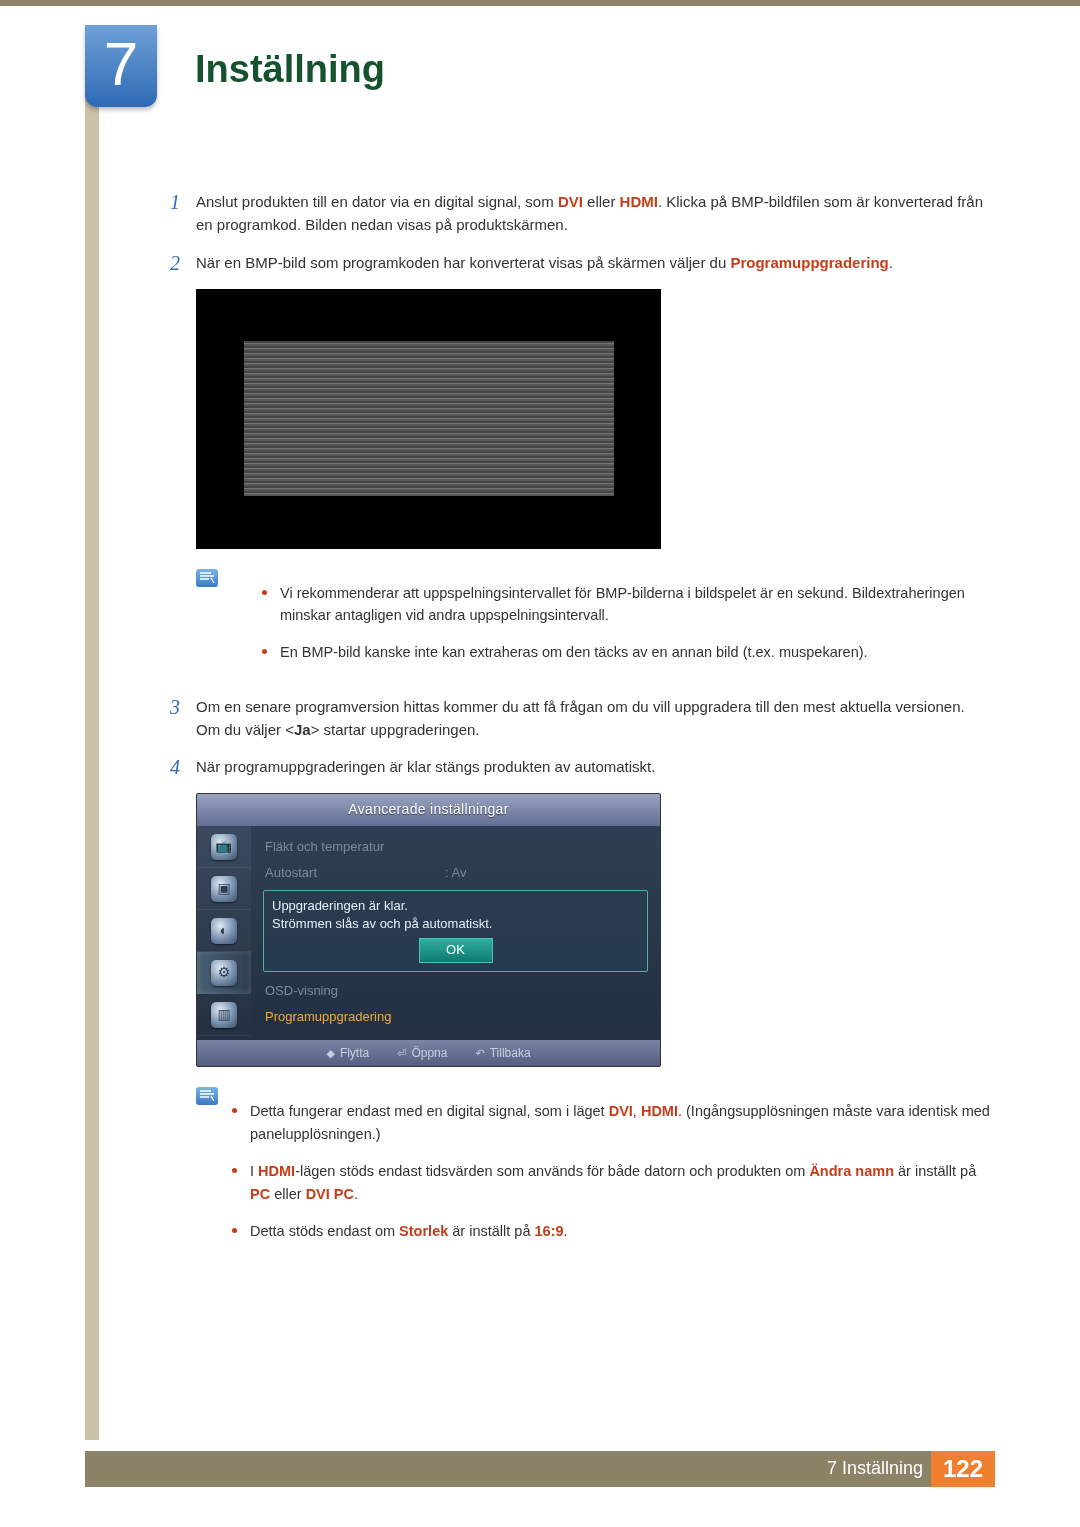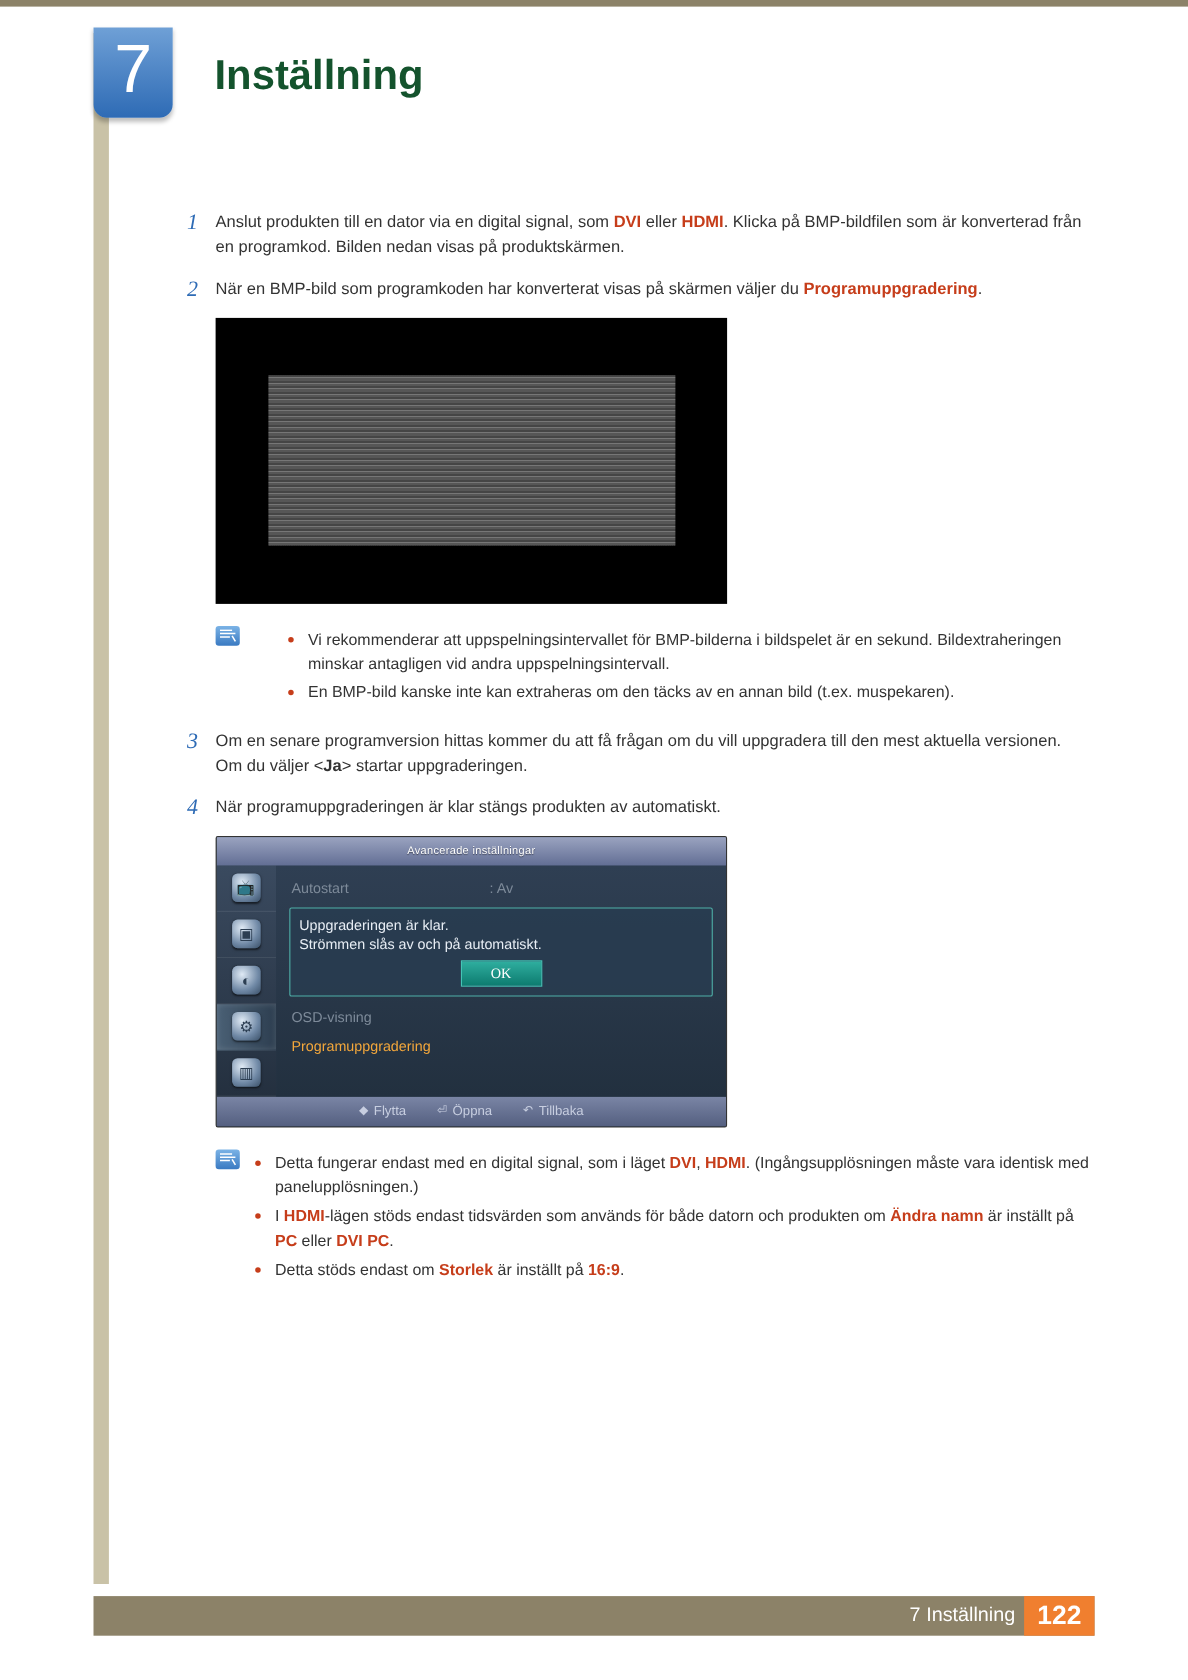--- a/index.html
+++ b/index.html
@@ -54,50 +54,50 @@
   }
 
   .note-block { display: flex; margin: 0 0 16px 26px; }
   .note-icon {
     width: 22px; height: 18px; flex: 0 0 22px; margin-right: 14px; margin-top:2px;
     background: linear-gradient(#7bb3e6,#3a7ac2); border-radius: 3px; position: relative;
   }
   .note-icon svg { position:absolute; left:3px; top:3px; }
   .note-body { flex: 1; font-size: 14.5px; }
   .sub-ul { margin-left: 30px; }
-  .sub-ul .li { position: relative; padding-left: 18px; margin: 4px 0; font-size: 14.5px; }
+  .sub-ul .li { position: relative; padding-left: 18px; margin: 15px 0; font-size: 14.5px; }
   .sub-ul .li::before { content:""; position:absolute; left:0; top:8px; width:5px; height:5px; background:#c63d1a; border-radius:50%; }
 
   
   .osd {
     width: 465px; margin: 8px 0 18px 26px;
     font-size: 13px; color: #fff;
     border: 1px solid #333; border-radius: 2px; overflow: hidden;
     background: #2a3a4d;
   }
   .osd-title {
     background: linear-gradient(#9aa3c0,#626e94);
-    text-align:center; padding:5px 0; font-size:10px; color:#fff; letter-spacing:.3px;
+    text-align:center; padding:5px 0; font-size:14px; color:#fff; letter-spacing:.3px;
     text-shadow: 0 1px 1px rgba(0,0,0,.5);
   }
   .osd-body { display:flex; }
   .osd-icons { width:54px; background: linear-gradient(#3a4a5f,#24303f); display:flex; flex-direction:column; }
   .osd-icons .ic { height:42px; display:flex; align-items:center; justify-content:center; border-bottom:1px solid rgba(255,255,255,.08); }
   .osd-icons .ic.active { background: linear-gradient(90deg,#4a6075,#2d3e50); box-shadow: inset 0 0 6px rgba(255,255,255,.15); }
   .osd-icons .ic .shape { width:26px; height:26px; border-radius:5px; background: radial-gradient(circle at 35% 30%, #dfeaf5, #6f88a5 60%, #3a5068); box-shadow: 0 1px 2px rgba(0,0,0,.6); display:flex; align-items:center; justify-content:center; color:#2c3e52; font-size:14px; }
   .osd-right { flex:1; padding:8px 12px 10px; position:relative; background: linear-gradient(#2f3f53,#22303f); }
   .osd-line { padding:3px 2px; color:#cfd8e4; }
   .osd-line.grey { color:#7d8a99; }
   .osd-row {display:flex;} .osd-row .lab{width:180px;}
   .osd-popup {
     border:1px solid #4fb0a8; border-radius:2px; padding:6px 8px 8px; margin:4px 0 6px;
     background: rgba(40,60,80,.85);
   }
   .osd-popup .msg { color:#e8eef5; font-size:13px; line-height:1.35; }
-  .osd-ok { width:74px; margin:6px auto 0; text-align:center; background: linear-gradient(#2fae9f,#0d7b6f); border:1px solid #45c4b6; padding:1px 0; font-size:13px; color:#fff;font-family:Liberation Serif, serif; }
+  .osd-ok { width:74px; margin:6px auto 0; text-align:center; background: linear-gradient(#2fae9f,#0d7b6f); border:1px solid #45c4b6; padding:1px 0; font-size:13px; color:#fff; }
   .osd-highlight { color: #f3a73b; }
   .osd-foot { background: linear-gradient(#7a85a5,#545f80); padding:4px 0; display:flex; justify-content:center; gap:28px; font-size:12px; color:#d6dbe8; }
   .osd-foot .fb { display:flex; align-items:center; gap:5px; color:#c7cee0; }
   .osd-foot .sym { font-size:11px; }
 
   .footer {
     position: absolute; left:85px; right:85px; bottom:40px; height:36px;
     background: #8c8268; display:flex; justify-content:flex-end; align-items:center;
   }
   .footer .chap { color:#fff; font-size:18px; margin-right:8px; }
@@ -174,20 +174,21 @@
             <div class="shape">◐</div>
           </div>
         <div class="ic active">
             <div class="shape">⚙</div>
           </div>
         <div class="ic">
             <div class="shape">▥</div>
           </div>
       </div>
       <div class="osd-right">
+        <div class="osd-line grey">Fläkt och temperatur</div>
         <div class="osd-line grey osd-row">
           <span class="lab">Autostart</span>
             <span>: Av</span>
         </div>
         <div class="osd-popup">
           <div class="msg">Uppgraderingen är klar.</div>
           <div class="msg">Strömmen slås av och på automatiskt.</div>
           <div class="osd-ok">OK</div>
         </div>
         <div class="osd-line grey">OSD-visning</div>

